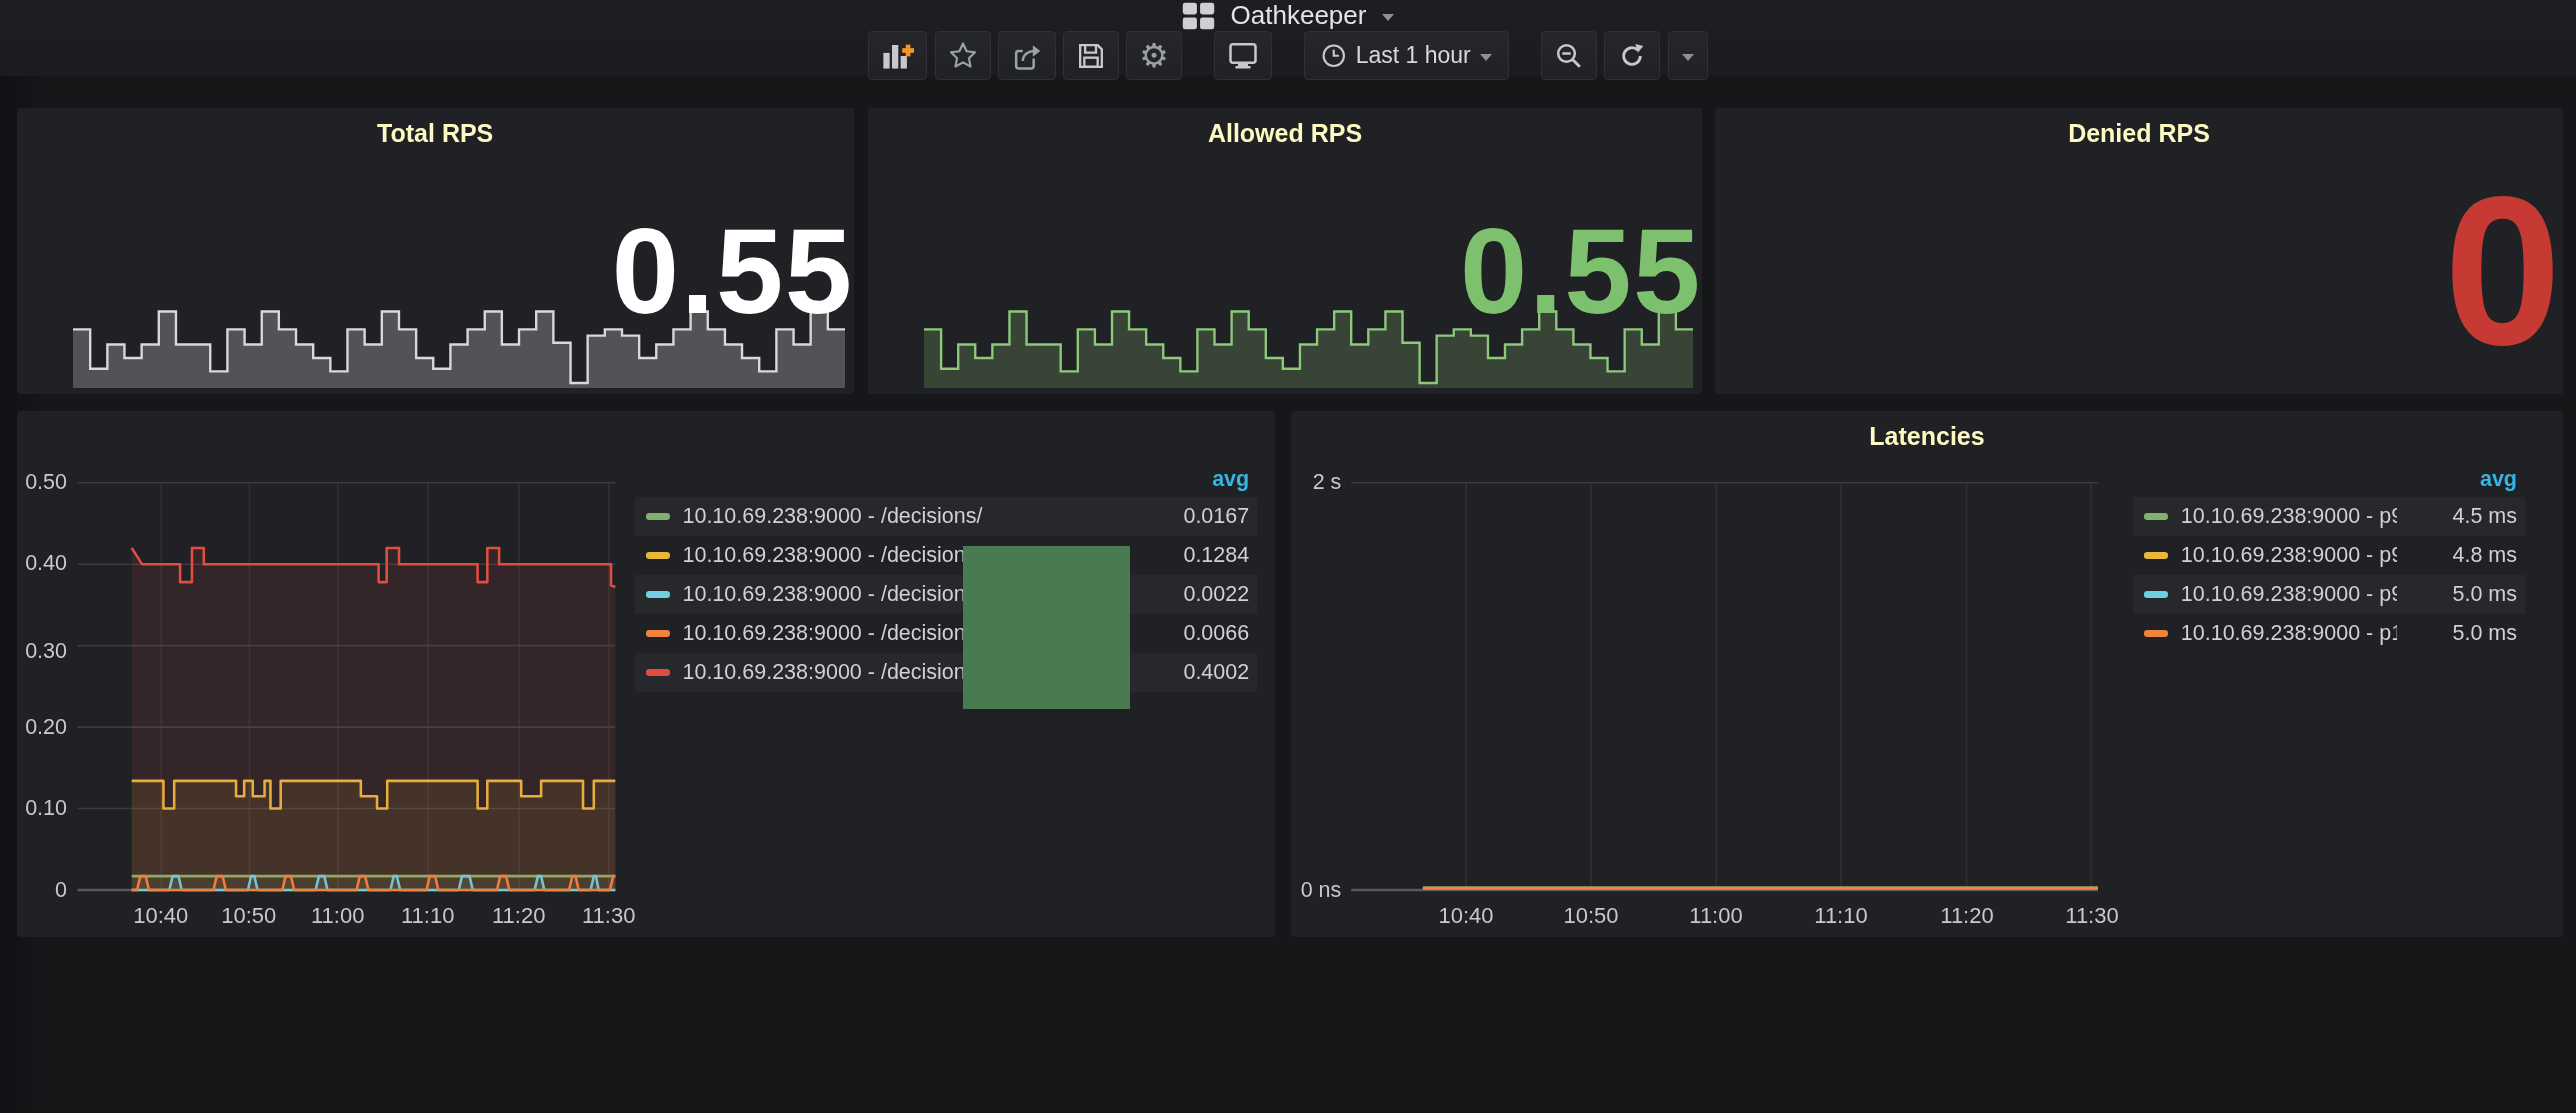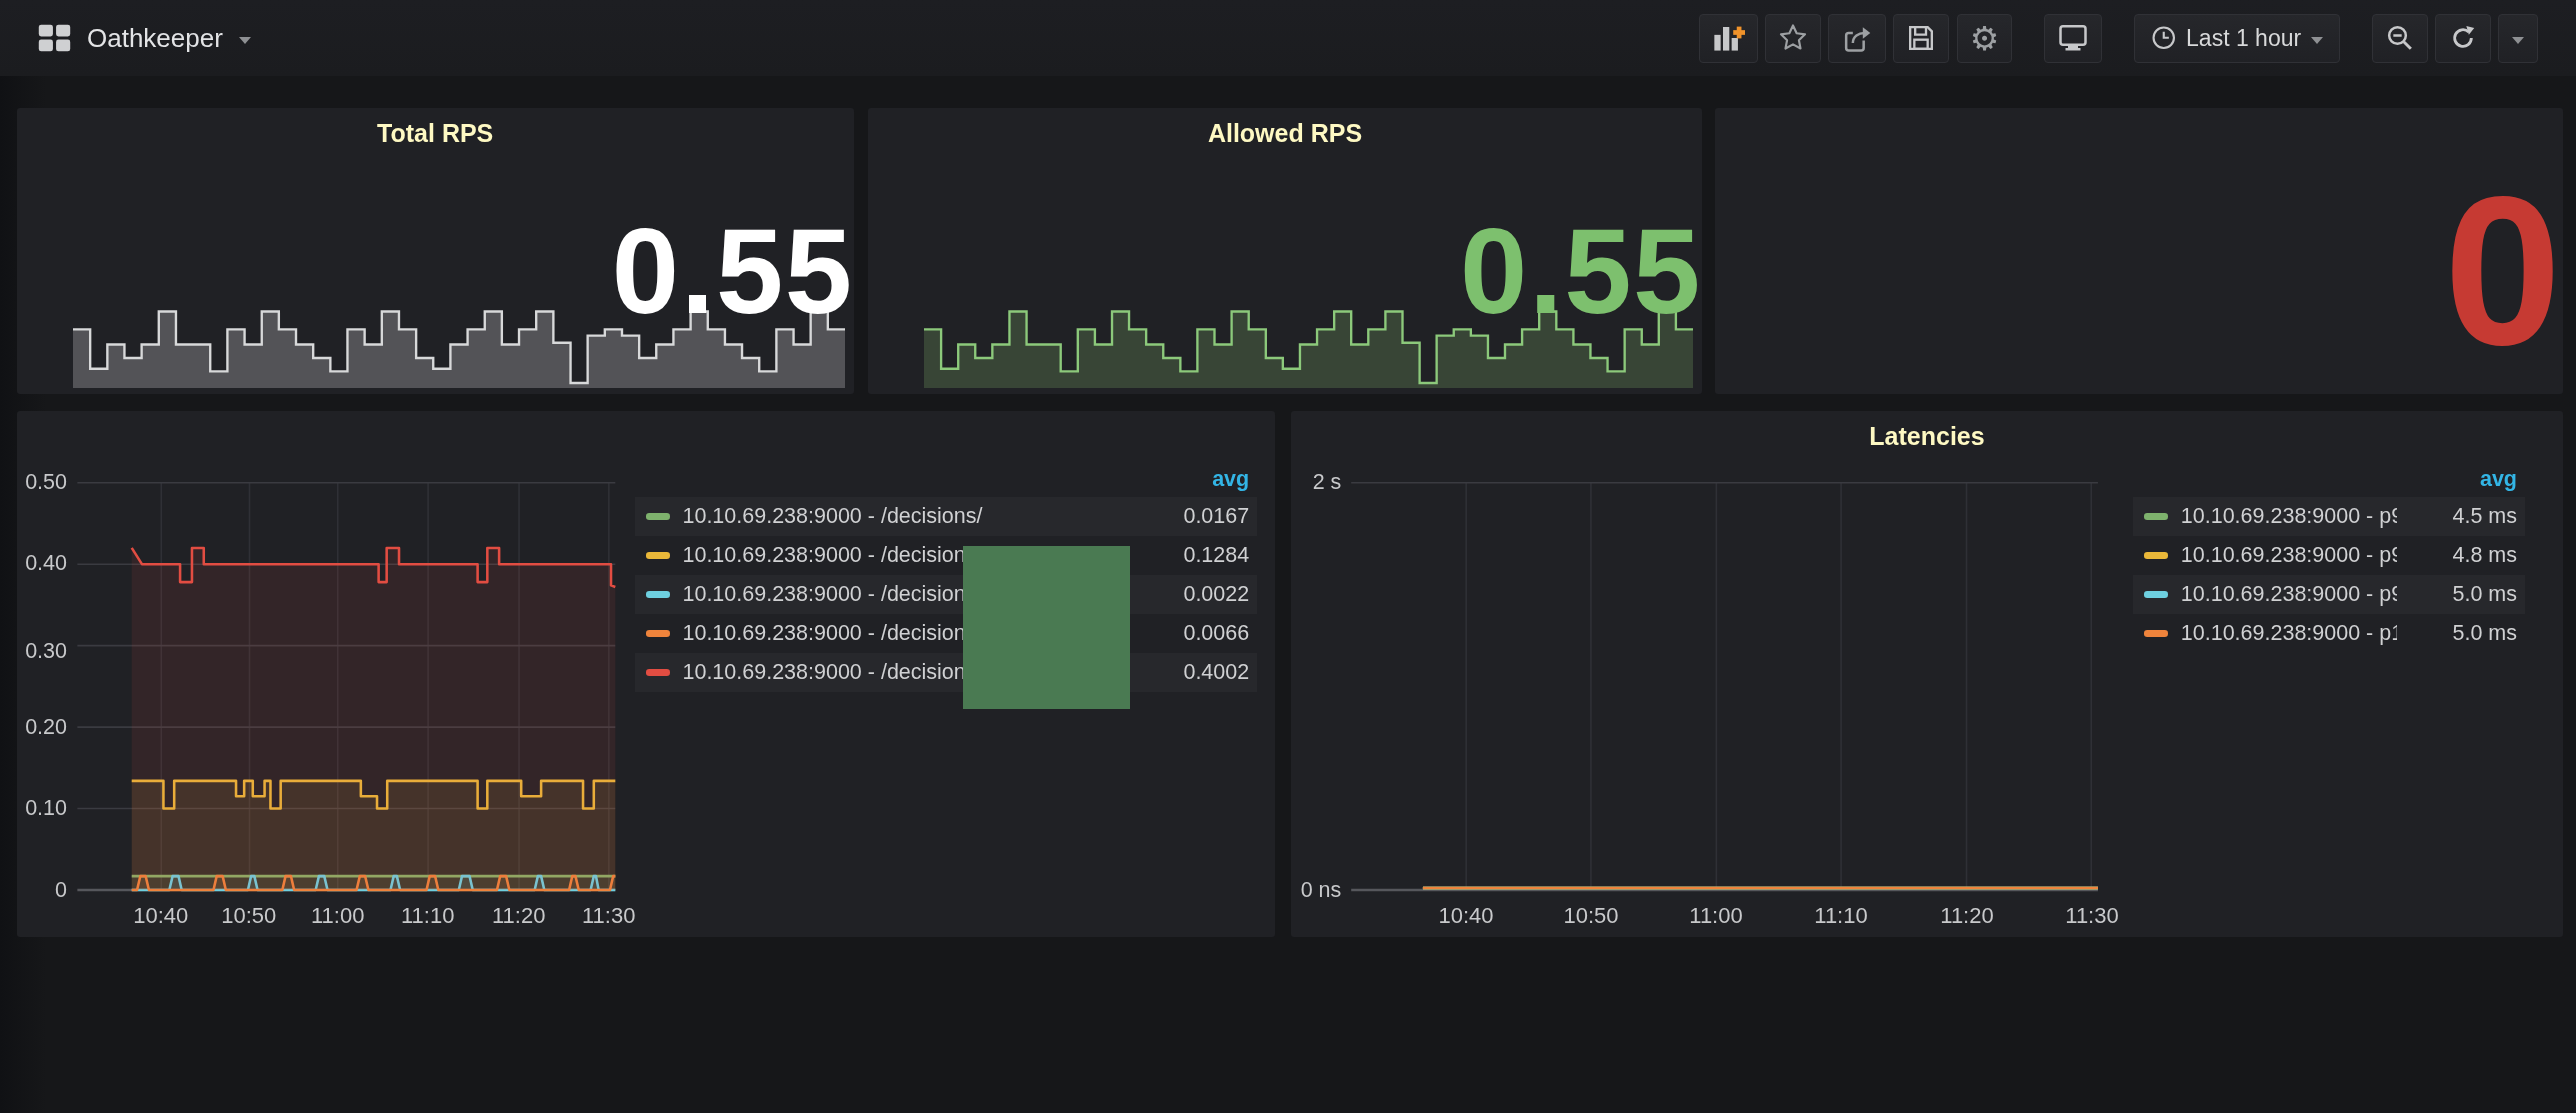--- a/index.html
+++ b/index.html
@@ -7,21 +7,21 @@
     width:2576px;height:1113px;position:relative;overflow:hidden;
     background:#161719;
     font-family:"Liberation Sans", sans-serif;
     color:#d8d9da;
   }
   
   .navbar{
     position:absolute;left:0;top:0;right:0;height:76px;
     background:linear-gradient(#1d1e22,#1b1c1f);
     display:flex;align-items:center;justify-content:space-between;
-    padding:0 38px;box-sizing:border-box;z-index:20;
+    padding:0 26px;box-sizing:border-box;z-index:20;flex-direction:column;
   }
   .nav-left{display:flex;align-items:center;gap:16px;cursor:pointer;}
   .nav-title{font-size:26px;font-weight:500;color:#e3e4e6;}
   .caret{width:0;height:0;border-left:6.4px solid transparent;border-right:6.4px solid transparent;border-top:7.2px solid #8e9093;margin-top:4.8px;}
   .nav-right{display:flex;align-items:center;gap:7.2px;}
   .navbtn{
     height:49px;min-width:54px;padding:0 12px;box-sizing:border-box;
     background:linear-gradient(#26272b,#202125);
     border:0.8px solid #303136;border-radius:4px;
     display:flex;align-items:center;justify-content:center;gap:9.6px;
@@ -150,20 +150,21 @@
 <div class="panel stat" data-stat="1" style="left:868px;top:108px;width:834px;height:286px;">
   <div class="panel-title">Allowed RPS</div>
   <div class="stat-value" style="color: rgb(125, 192, 110);">0.55</div>
   <svg class="spark" viewBox="0 0 980 124" preserveAspectRatio="none">
       <path d="M0 50.6 L0.0 50.6 L21.8 50.6 L21.8 99.8 L43.6 99.8 L43.6 69.6 L65.3 69.6 L65.3 86.4 L87.1 86.4 L87.1 69.6 L108.9 69.6 L108.9 28.2 L130.7 28.2 L130.7 69.6 L152.4 69.6 L152.4 69.6 L174.2 69.6 L174.2 103.2 L196.0 103.2 L196.0 50.6 L217.8 50.6 L217.8 69.6 L239.6 69.6 L239.6 28.2 L261.3 28.2 L261.3 50.6 L283.1 50.6 L283.1 69.6 L304.9 69.6 L304.9 86.4 L326.7 86.4 L326.7 103.2 L348.4 103.2 L348.4 50.6 L370.2 50.6 L370.2 69.6 L392.0 69.6 L392.0 28.2 L413.8 28.2 L413.8 50.6 L435.6 50.6 L435.6 86.4 L457.3 86.4 L457.3 99.8 L479.1 99.8 L479.1 69.6 L500.9 69.6 L500.9 50.6 L522.7 50.6 L522.7 28.2 L544.4 28.2 L544.4 69.6 L566.2 69.6 L566.2 50.6 L588.0 50.6 L588.0 28.2 L609.8 28.2 L609.8 67.4 L631.6 67.4 L631.6 117.8 L653.3 117.8 L653.3 58.4 L675.1 58.4 L675.1 50.6 L696.9 50.6 L696.9 58.4 L718.7 58.4 L718.7 86.4 L740.4 86.4 L740.4 69.6 L762.2 69.6 L762.2 50.6 L784.0 50.6 L784.0 28.2 L805.8 28.2 L805.8 50.6 L827.6 50.6 L827.6 69.6 L849.3 69.6 L849.3 86.4 L871.1 86.4 L871.1 103.2 L892.9 103.2 L892.9 50.6 L914.7 50.6 L914.7 69.6 L936.4 69.6 L936.4 28.2 L958.2 28.2 L958.2 50.6 L980.0 50.6 L980 124 L0 124 Z" fill="rgba(126,178,109,0.25)" stroke="none"></path>
       <path d="M0 50.6 L0.0 50.6 L21.8 50.6 L21.8 99.8 L43.6 99.8 L43.6 69.6 L65.3 69.6 L65.3 86.4 L87.1 86.4 L87.1 69.6 L108.9 69.6 L108.9 28.2 L130.7 28.2 L130.7 69.6 L152.4 69.6 L152.4 69.6 L174.2 69.6 L174.2 103.2 L196.0 103.2 L196.0 50.6 L217.8 50.6 L217.8 69.6 L239.6 69.6 L239.6 28.2 L261.3 28.2 L261.3 50.6 L283.1 50.6 L283.1 69.6 L304.9 69.6 L304.9 86.4 L326.7 86.4 L326.7 103.2 L348.4 103.2 L348.4 50.6 L370.2 50.6 L370.2 69.6 L392.0 69.6 L392.0 28.2 L413.8 28.2 L413.8 50.6 L435.6 50.6 L435.6 86.4 L457.3 86.4 L457.3 99.8 L479.1 99.8 L479.1 69.6 L500.9 69.6 L500.9 50.6 L522.7 50.6 L522.7 28.2 L544.4 28.2 L544.4 69.6 L566.2 69.6 L566.2 50.6 L588.0 50.6 L588.0 28.2 L609.8 28.2 L609.8 67.4 L631.6 67.4 L631.6 117.8 L653.3 117.8 L653.3 58.4 L675.1 58.4 L675.1 50.6 L696.9 50.6 L696.9 58.4 L718.7 58.4 L718.7 86.4 L740.4 86.4 L740.4 69.6 L762.2 69.6 L762.2 50.6 L784.0 50.6 L784.0 28.2 L805.8 28.2 L805.8 50.6 L827.6 50.6 L827.6 69.6 L849.3 69.6 L849.3 86.4 L871.1 86.4 L871.1 103.2 L892.9 103.2 L892.9 50.6 L914.7 50.6 L914.7 69.6 L936.4 69.6 L936.4 28.2 L958.2 28.2 L958.2 50.6 L980.0 50.6" fill="none" stroke="#8cc97b" stroke-width="3"></path>
     </svg>
 </div>
 
 <div class="panel stat" data-stat="2" style="left:1715px;top:108px;width:848px;height:286px;">
+  <div class="panel-title">Denied RPS</div>
   <div class="stat-value" style="color: rgb(198, 58, 51);">0</div>
 </div>
 
 <div class="panel graph" style="left:16.7px;top:411px;width:1258px;height:526px;">
   <svg class="plot" width="1258" height="526" viewBox="0 0 1577 660">
       <line x1="180.3" y1="90" x2="180.3" y2="601" stroke="#2f3036" stroke-width="2"></line>
       <line x1="291.0" y1="90" x2="291.0" y2="601" stroke="#2f3036" stroke-width="2"></line>
       <line x1="401.7" y1="90" x2="401.7" y2="601" stroke="#2f3036" stroke-width="2"></line>
       <line x1="515.1" y1="90" x2="515.1" y2="601" stroke="#2f3036" stroke-width="2"></line>
       <line x1="629.2" y1="90" x2="629.2" y2="601" stroke="#2f3036" stroke-width="2"></line>

